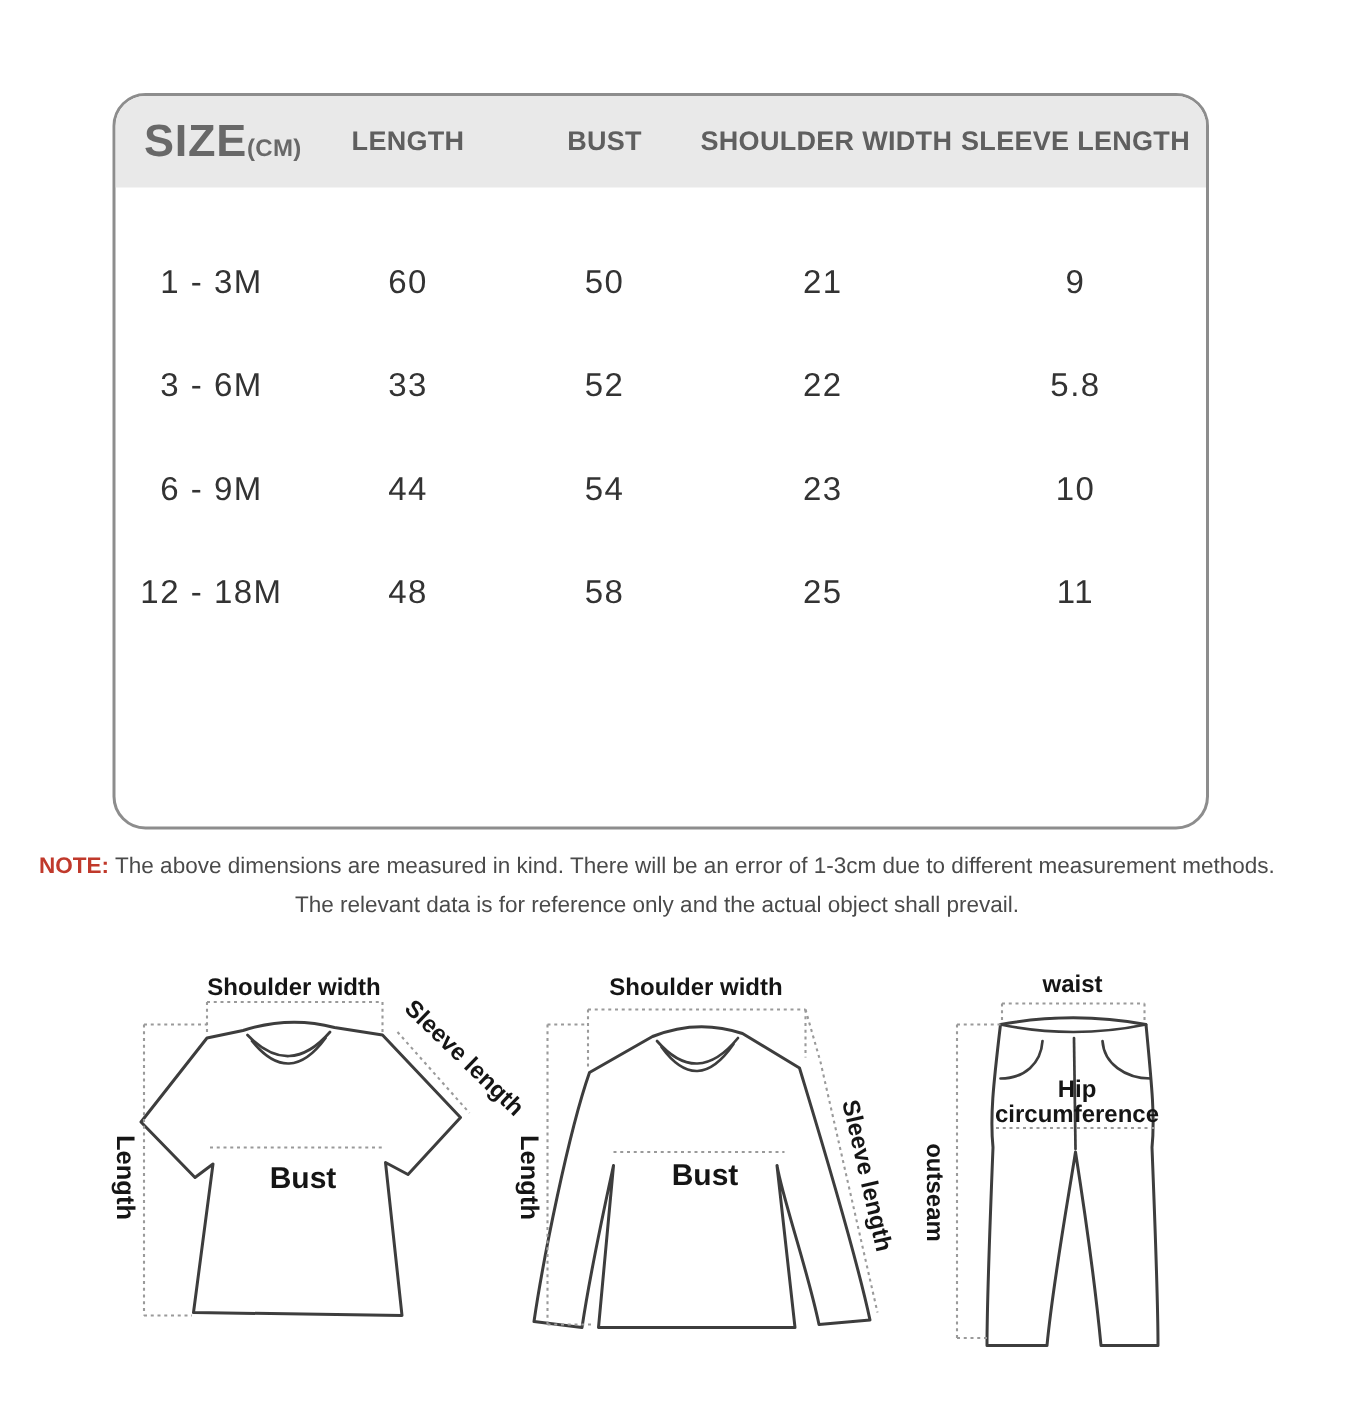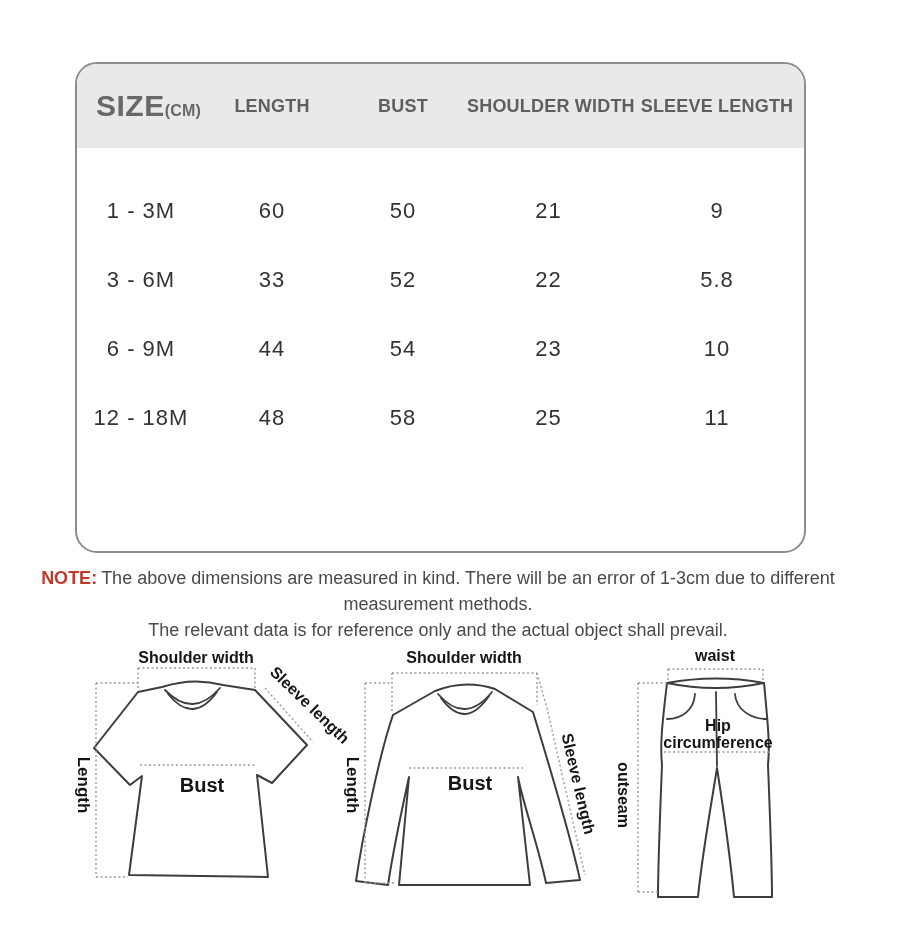--- a/index.html
+++ b/index.html
@@ -9,21 +9,21 @@
   }
 
   
   .size-table {
     position:absolute; left:75px; top:62px; width:731px; height:491px;
     border:2px solid #8d8d8d; border-radius:22px; overflow:hidden;
     background:#ffffff; box-sizing:border-box;
   }
   .thead {
     display:grid; grid-template-columns:128px 134px 128px 163px 174px;
-    height:84px; background:#e9e9e9; align-items:center;
+    height:61px; background:#e9e9e9; align-items:center;
   }
   .th {
     text-align:center; color:#5f5f5f; font-weight:700; font-size:18px;
     letter-spacing:0.2px; white-space:nowrap;
   }
   .size-th { text-align:left; padding-left:19px; }
   .size-word { font-size:30px; color:#686868; font-weight:700; letter-spacing:0.5px; }
   .unit { font-size:16px; color:#686868; font-weight:700; }
   .tbody { padding-top:28px; }
   .tr {
@@ -31,21 +31,21 @@
     height:69px; align-items:center;
   }
   .td {
     text-align:center; font-size:22px; color:#333333; letter-spacing:1px;
     font-weight:500; white-space:nowrap;
   }
 
   
   .note {
     position:absolute; left:0; top:565px; width:876px; text-align:center;
-    font-size:18px; color:#4a4a4a; line-height:26px;
+    font-size:15px; color:#4a4a4a; line-height:26px;
   }
   .note-label { color:#c0392b; font-weight:700; margin-right:4px; }
 
   
   .diagrams { position:absolute; left:0; top:635px; width:900px; height:315px; }
   .diagrams svg { position:absolute; top:0; }
   svg.tee    { left:30px; }
   svg.ls     { left:330px; }
   svg.pants  { left:600px; }
 

